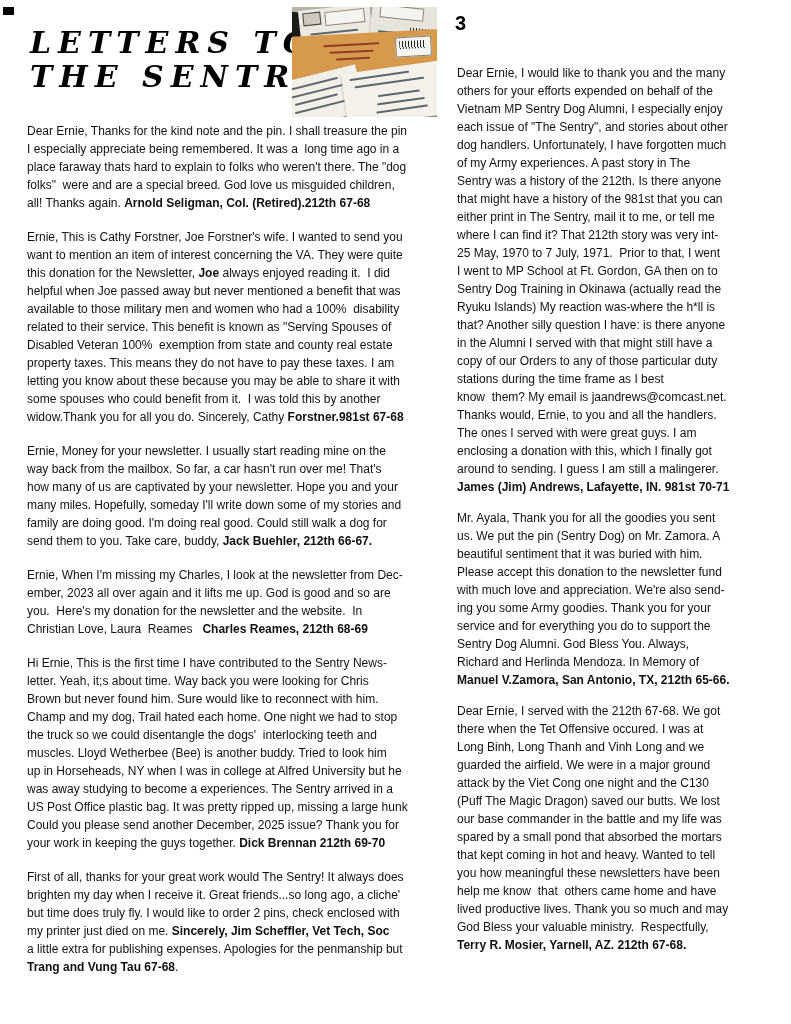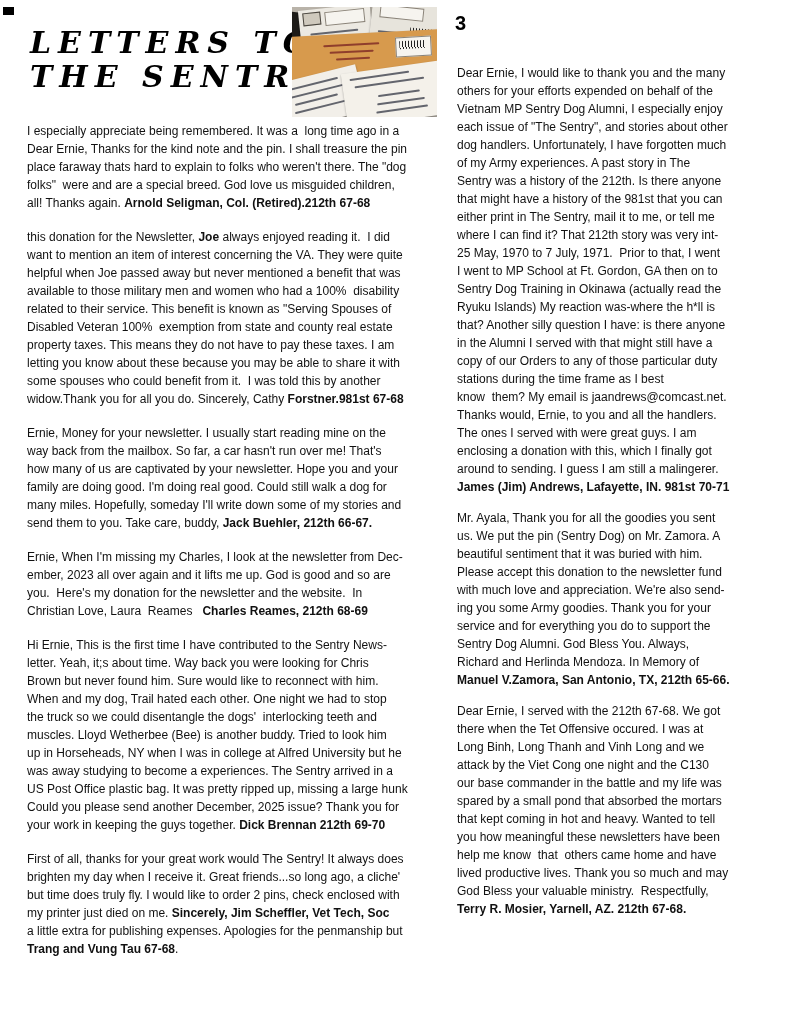--- a/index.html
+++ b/index.html
@@ -89,57 +89,58 @@
     <div class="hw hw-gray" style="left:34px;top:26px;width:42px;"></div>
     <div class="hw hw-gray" style="left:32px;top:34px;width:48px;"></div>
     <div class="hw hw-gray" style="left:30px;top:42px;width:52px;"></div>
   </div>
 </div>
 
 <div class="pagenum">3</div>
 
 <div class="col col-left">
     <div class="para">
+      <div class="line"><span>Dear Ernie, Thanks for the kind note and the pin. I shall treasure the pin</span></div>
       <div class="line"><span>I especially appreciate being remembered. It was a  long time ago in a</span></div>
-      <div class="line"><span>Dear Ernie, Thanks for the kind note and the pin. I shall treasure the pin</span></div>
       <div class="line"><span>place faraway thats hard to explain to folks who weren't there. The "dog</span></div>
       <div class="line"><span>folks"  were and are a special breed. God love us misguided children,</span></div>
       <div class="line"><span>all! Thanks again. </span><span class="b">Arnold Seligman, Col. (Retired).212th 67-68</span></div>
     </div>
     <div class="para">
+      <div class="line"><span>Ernie, This is Cathy Forstner, Joe Forstner's wife. I wanted to send you</span></div>
+      <div class="line"><span>want to mention an item of interest concerning the VA. They were quite</span></div>
       <div class="line"><span>this donation for the Newsletter, </span><span class="b">Joe</span><span> always enjoyed reading it.  I did</span></div>
-      <div class="line"><span>want to mention an item of interest concerning the VA. They were quite</span></div>
       <div class="line"><span>helpful when Joe passed away but never mentioned a benefit that was</span></div>
       <div class="line"><span>available to those military men and women who had a 100%  disability</span></div>
       <div class="line"><span>related to their service. This benefit is known as "Serving Spouses of</span></div>
       <div class="line"><span>Disabled Veteran 100%  exemption from state and county real estate</span></div>
       <div class="line"><span>property taxes. This means they do not have to pay these taxes. I am</span></div>
       <div class="line"><span>letting you know about these because you may be able to share it with</span></div>
       <div class="line"><span>some spouses who could benefit from it.  I was told this by another</span></div>
       <div class="line"><span>widow.Thank you for all you do. Sincerely, Cathy </span><span class="b">Forstner.981st 67-68</span></div>
     </div>
     <div class="para">
       <div class="line"><span>Ernie, Money for your newsletter. I usually start reading mine on the</span></div>
       <div class="line"><span>way back from the mailbox. So far, a car hasn't run over me! That's</span></div>
       <div class="line"><span>how many of us are captivated by your newsletter. Hope you and your</span></div>
+      <div class="line"><span>many miles. Hopefully, someday I'll write down some of my stories and</span></div>
       <div class="line"><span>family are doing good. I'm doing real good. Could still walk a dog for</span></div>
-      <div class="line"><span>many miles. Hopefully, someday I'll write down some of my stories and</span></div>
       <div class="line"><span>send them to you. Take care, buddy, </span><span class="b">Jack Buehler, 212th 66-67.</span></div>
     </div>
     <div class="para">
       <div class="line"><span>Ernie, When I'm missing my Charles, I look at the newsletter from Dec-</span></div>
       <div class="line"><span>ember, 2023 all over again and it lifts me up. God is good and so are</span></div>
       <div class="line"><span>you.  Here's my donation for the newsletter and the website.  In</span></div>
       <div class="line"><span>Christian Love, Laura  Reames   </span><span class="b">Charles Reames, 212th 68-69</span></div>
     </div>
     <div class="para">
       <div class="line"><span>Hi Ernie, This is the first time I have contributed to the Sentry News-</span></div>
       <div class="line"><span>letter. Yeah, it;s about time. Way back you were looking for Chris</span></div>
       <div class="line"><span>Brown but never found him. Sure would like to reconnect with him.</span></div>
-      <div class="line"><span>When and my dog, Trail hated each other. One night we had to stop</span></div>
+      <div class="line"><span>Champ and my dog, Trail hated each home. One night we had to stop</span></div>
       <div class="line"><span>the truck so we could disentangle the dogs'  interlocking teeth and</span></div>
       <div class="line"><span>muscles. Lloyd Wetherbee (Bee) is another buddy. Tried to look him</span></div>
       <div class="line"><span>up in Horseheads, NY when I was in college at Alfred University but he</span></div>
       <div class="line"><span>was away studying to become a experiences. The Sentry arrived in a</span></div>
       <div class="line"><span>US Post Office plastic bag. It was pretty ripped up, missing a large hunk</span></div>
       <div class="line"><span>Could you please send another December, 2025 issue? Thank you for</span></div>
       <div class="line"><span>your work in keeping the guys together. </span><span class="b">Dick Brennan 212th 69-70</span></div>
     </div>
     <div class="para">
       <div class="line"><span>First of all, thanks for your great work would The Sentry! It always does</span></div>
@@ -186,21 +187,23 @@
       <div class="line"><span>ing you some Army goodies. Thank you for your</span></div>
       <div class="line"><span>service and for everything you do to support the</span></div>
       <div class="line"><span>Sentry Dog Alumni. God Bless You. Always,</span></div>
       <div class="line"><span>Richard and Herlinda Mendoza. In Memory of</span></div>
       <div class="line"><span class="b">Manuel V.Zamora, San Antonio, TX, 212th 65-66.</span></div>
     </div>
     <div class="para">
       <div class="line"><span>Dear Ernie, I served with the 212th 67-68. We got</span></div>
       <div class="line"><span>there when the Tet Offensive occured. I was at</span></div>
       <div class="line"><span>Long Binh, Long Thanh and Vinh Long and we</span></div>
+      <div class="line"><span>guarded the airfield. We were in a major ground</span></div>
       <div class="line"><span>attack by the Viet Cong one night and the C130</span></div>
+      <div class="line"><span>(Puff The Magic Dragon) saved our butts. We lost</span></div>
       <div class="line"><span>our base commander in the battle and my life was</span></div>
       <div class="line"><span>spared by a small pond that absorbed the mortars</span></div>
       <div class="line"><span>that kept coming in hot and heavy. Wanted to tell</span></div>
       <div class="line"><span>you how meaningful these newsletters have been</span></div>
       <div class="line"><span>help me know  that  others came home and have</span></div>
       <div class="line"><span>lived productive lives. Thank you so much and may</span></div>
       <div class="line"><span>God Bless your valuable ministry.  Respectfully,</span></div>
       <div class="line"><span class="b">Terry R. Mosier, Yarnell, AZ. 212th 67-68.</span></div>
     </div>
   </div>

